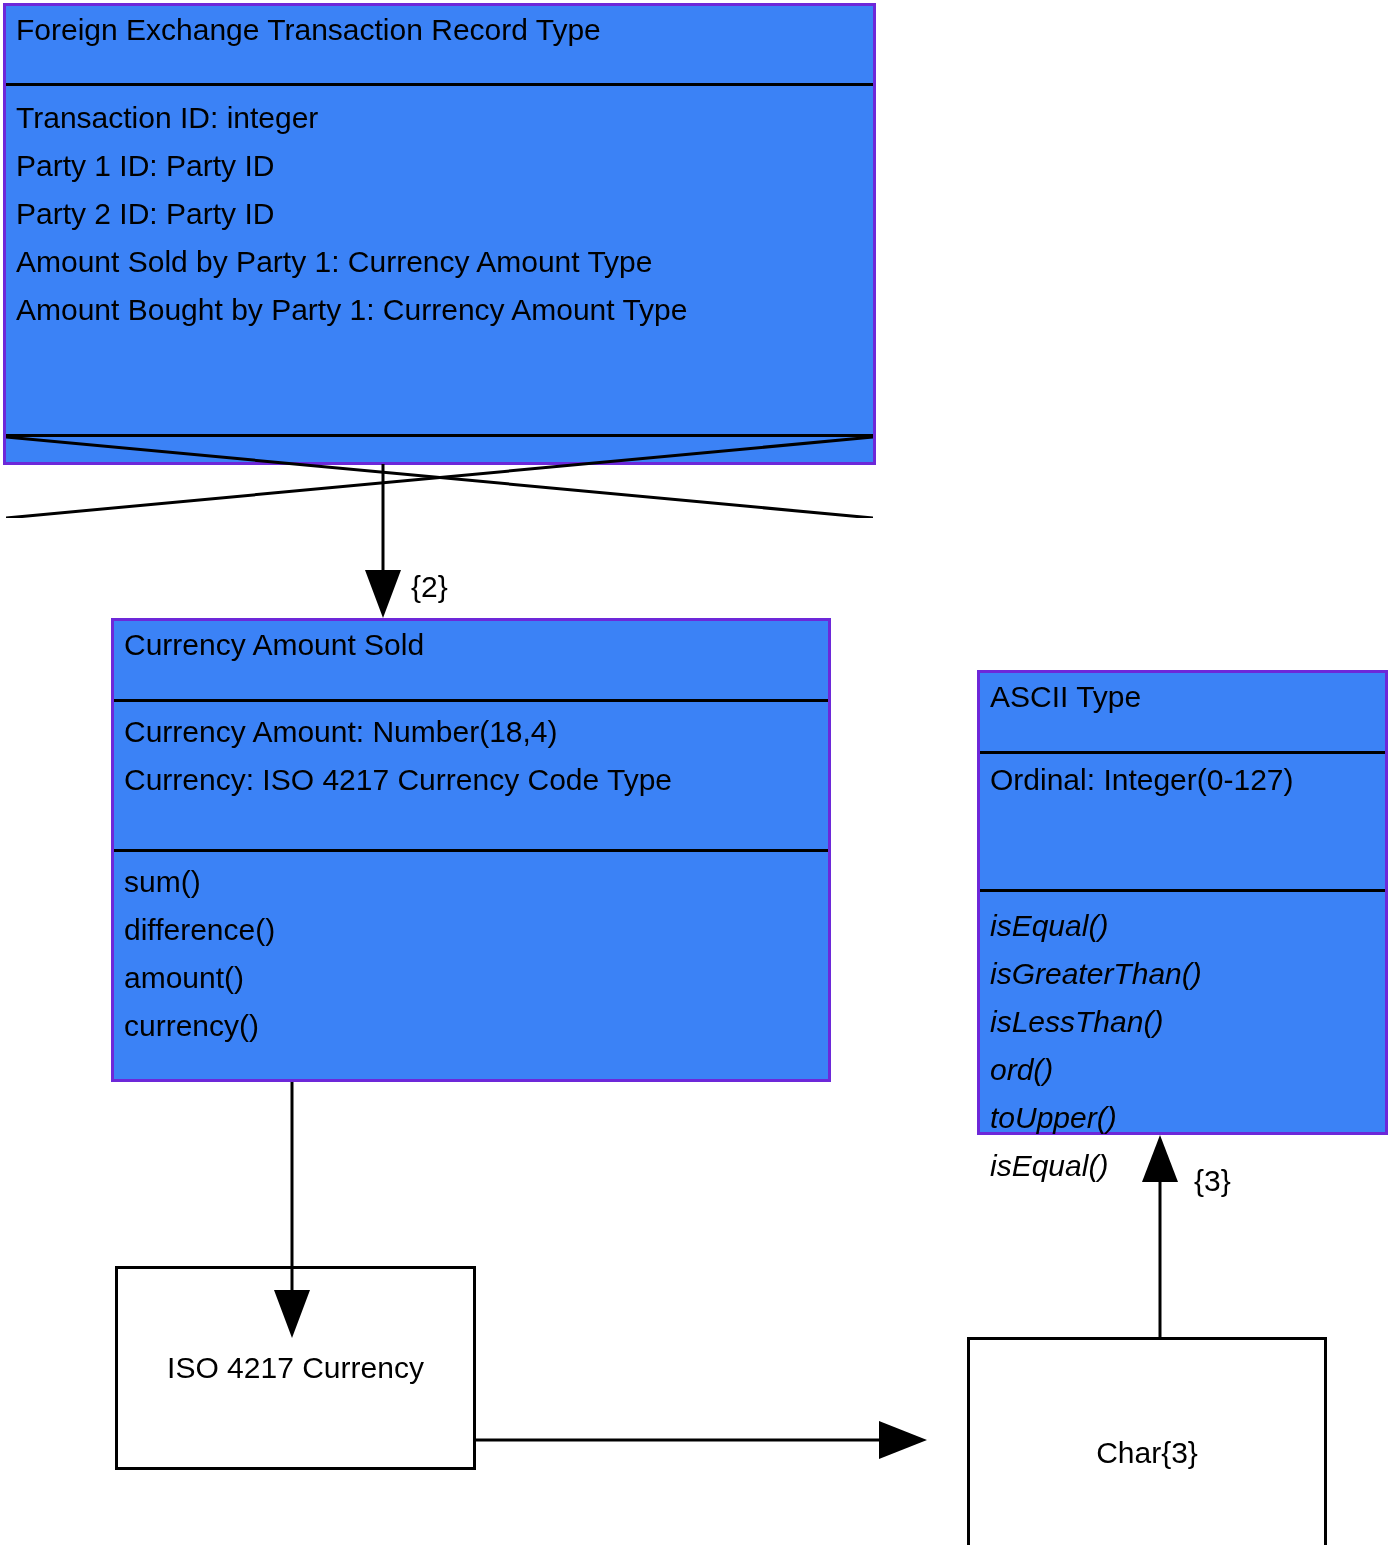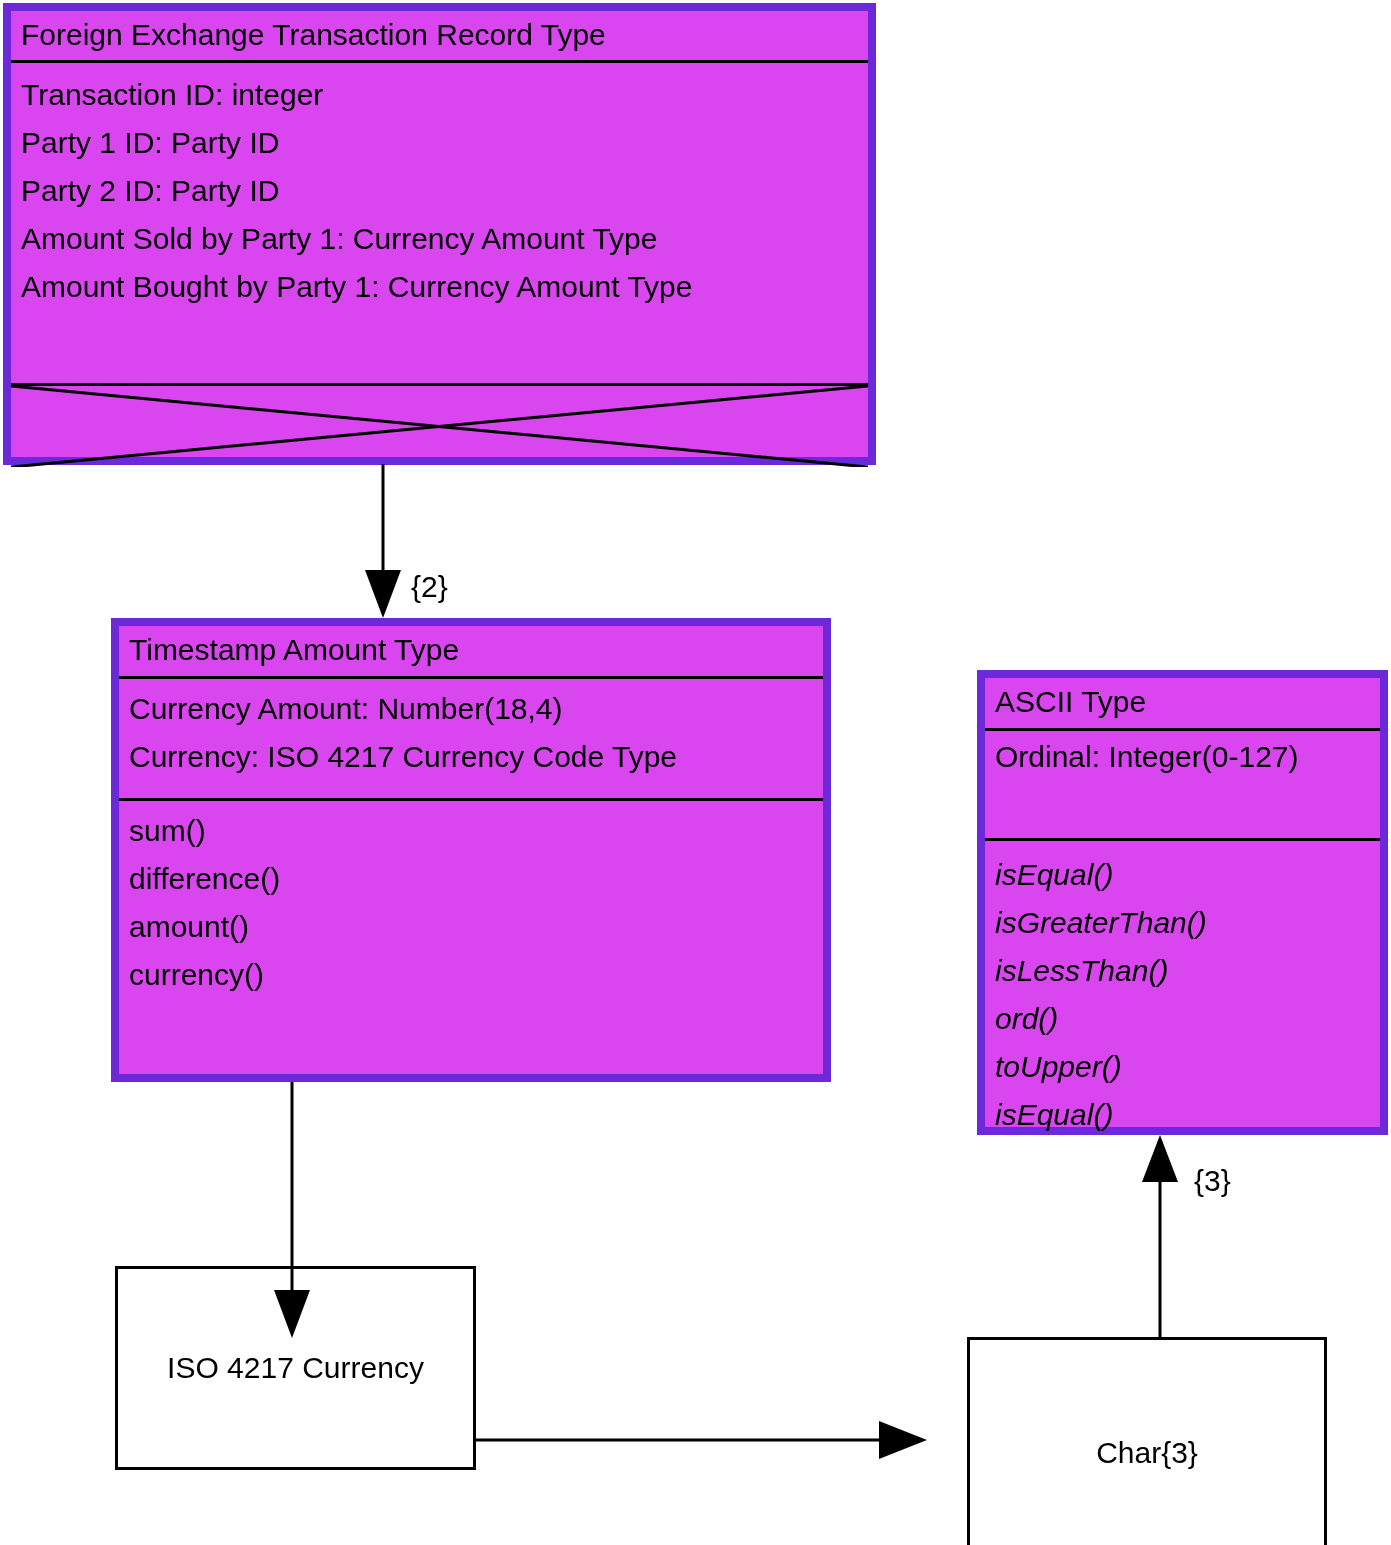--- a/index.html
+++ b/index.html
@@ -15,29 +15,30 @@
     position: relative;
     width: 1391px;
     height: 1545px;
     background: #ffffff;
     overflow: hidden;
   }
   
   .uml-box {
     position: absolute;
     box-sizing: border-box;
-    border: 8px solid #6d28d9;
-    background: #d946ef;
+    border: 3px solid #6d28d9;
+    background: #3b82f6;
   }
   .uml-compartment {
     box-sizing: border-box;
     padding: 2px 10px 4px 10px;
   }
   .uml-compartment + .uml-compartment {
     border-top: 3px solid #000000;
+    margin-top: 28px;
   }
   .uml-title {
     font-size: 30px;
     line-height: 44px;
     white-space: nowrap;
   }
   .uml-line {
     font-size: 30px;
     line-height: 48px;
     white-space: nowrap;
@@ -96,21 +97,21 @@
     <div class="uml-compartment empty-compartment" style="height:84px; padding:0;">
       <svg width="100%" height="100%" viewBox="0 0 867 84" preserveAspectRatio="none">
         <line x1="0" y1="0" x2="867" y2="84" stroke="#000000" stroke-width="3" vector-effect="non-scaling-stroke"></line>
         <line x1="0" y1="84" x2="867" y2="0" stroke="#000000" stroke-width="3" vector-effect="non-scaling-stroke"></line>
       </svg>
     </div>
   </div>
 
   <div class="uml-box" style="left:111px; top:618px; width:720px; height:464px;">
     <div class="uml-compartment" style="height:50px;">
-      <div class="uml-title">Timestamp Amount Type</div>
+      <div class="uml-title">Currency Amount Sold</div>
     </div>
     <div class="uml-compartment" style="height:122px; padding-top:6px;">
       <div class="uml-line">Currency Amount: Number(18,4)</div>
       <div class="uml-line">Currency: ISO 4217 Currency Code Type</div>
     </div>
     <div class="uml-compartment" style="height:292px; padding-top:6px;">
       <div class="uml-line">sum()</div>
       <div class="uml-line">difference()</div>
       <div class="uml-line">amount()</div>
       <div class="uml-line">currency()</div>

